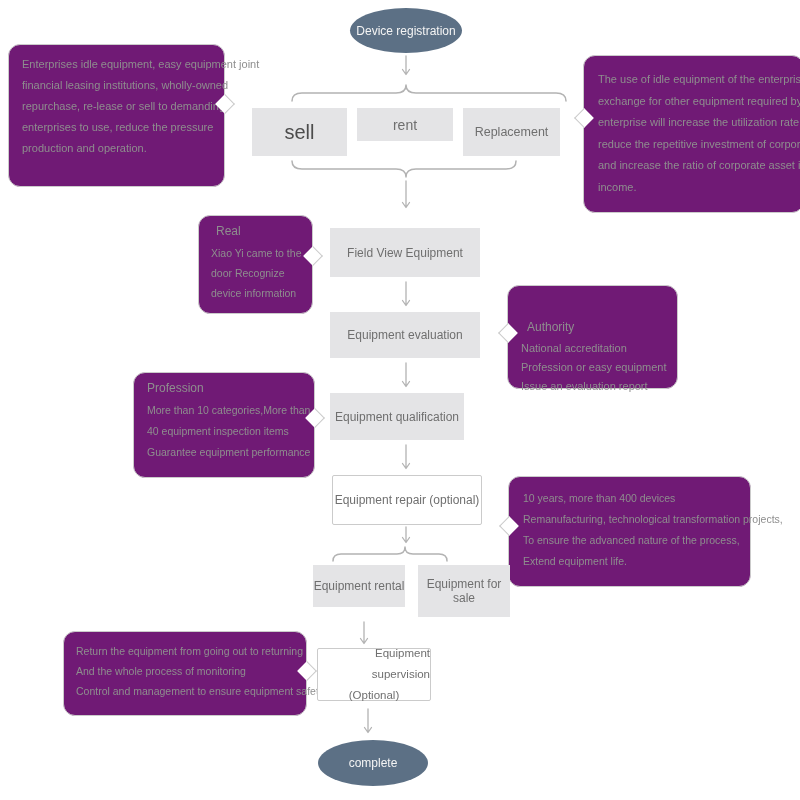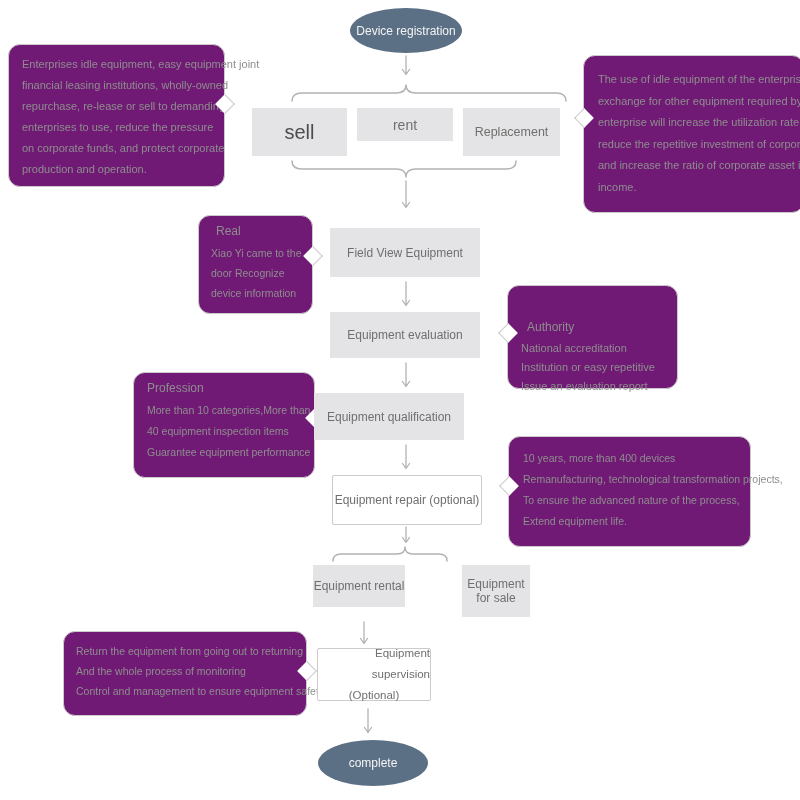--- a/index.html
+++ b/index.html
@@ -41,24 +41,24 @@
   #end-ellipse   { left:318px; top:740px; width:110px; height:46px; }
 
   
   #box-sell        { left:252px; top:108px; width:95px; height:48px; font-size:20px; color:var(--sell-text,#4c4c4c); }
   #box-rent        { left:357px; top:108px; width:96px; height:33px; font-size:14px; }
   #box-replacement { left:463px; top:108px; width:97px; height:48px; font-size:12.5px; }
 
   
   #box-fieldview     { left:330px; top:228px; width:150px; height:49px; }
   #box-evaluation    { left:330px; top:312px; width:150px; height:46px; }
-  #box-qualification { left:314px; top:393px; width:150px; height:47px; }
+  #box-qualification { left:330px; top:393px; width:134px; height:47px; }
   #box-repair        { left:332px; top:475px; width:148px; height:48px; }
   #box-rental        { left:313px; top:565px; width:92px;  height:42px; }
-  #box-forsale       { left:418px; top:565px; width:68px;  height:52px;margin-left:44px; }
+  #box-forsale       { left:418px; top:565px; width:92px;  height:52px; }
   #box-supervision   { left:317px; top:648px; width:112px; height:51px; font-size:11.5px; }
   #box-supervision .ln { line-height:21px; }
 
   
   #co-left1   { left:8px;   top:44px;  width:202px; height:132px; padding:9px 0 0 13px; }
   #co-left1 .co-line { line-height:21px; }
   #co-left1 .tip { top:52px; }
 
   #co-right1  { left:583px; top:55px;  width:205px; height:143px; padding:13px 0 0 14px; }
   #co-right1 .co-line { line-height:21.5px; }
@@ -71,21 +71,21 @@
 
   #co-authority { left:507px; top:285px; width:156px; height:93px; padding:9px 0 0 13px; }
   #co-authority .co-line { line-height:19px; }
   #co-authority .co-title { margin-left:6px;margin-top:25px; }
   #co-authority .tip { top:40px; }
 
   #co-profession { left:133px; top:372px; width:167px; height:96px; padding:8px 0 0 13px; font-size:10.5px; }
   #co-profession .co-line { line-height:21px; }
   #co-profession .tip { top:38px; }
 
-  #co-repairnote { left:508px; top:436px; width:227px; height:98px; padding:11px 0 0 14px; font-size:10.5px; }
+  #co-repairnote { left:508px; top:476px; width:227px; height:98px; padding:11px 0 0 14px; font-size:10.5px; }
   #co-repairnote .co-line { line-height:21px; }
   #co-repairnote .tip { top:42px; }
 
   #co-supervnote { left:63px; top:631px; width:230px; height:74px; padding:9px 0 0 12px; font-size:10.5px; }
   #co-supervnote .co-line { line-height:20px; }
   #co-supervnote .tip { top:32px; }
 </style>
 </head>
 <body>
 
@@ -110,21 +110,20 @@
   <div class="node" id="start-ellipse">
     <span>Device registration</span>
   </div>
 
   <div class="callout" id="co-left1">
     <span class="tip tip-r"></span>
     <div class="co-line">Enterprises idle equipment, easy equipment joint</div>
     <div class="co-line">financial leasing institutions, wholly-owned</div>
     <div class="co-line">repurchase, re-lease or sell to demanding</div>
     <div class="co-line">enterprises to use, reduce the pressure</div>
-    <div class="co-line">on corporate funds, and protect corporate</div>
     <div class="co-line">production and operation.</div>
   </div>
 
   <div class="callout" id="co-right1">
     <span class="tip tip-l"></span>
     <div class="co-line">The use of idle equipment of the enterprise in</div>
     <div class="co-line">exchange for other equipment required by the</div>
     <div class="co-line">enterprise will increase the utilization rate of assets,</div>
     <div class="co-line">reduce the repetitive investment of corporate assets,</div>
     <div class="co-line">and increase the ratio of corporate asset investment</div>
@@ -150,21 +149,21 @@
   </div>
 
   <div class="gbox" id="box-fieldview">
     <span>Field View Equipment</span>
   </div>
 
   <div class="callout" id="co-authority">
     <span class="tip tip-l"></span>
     <div class="co-title">Authority</div>
     <div class="co-line">National accreditation</div>
-    <div class="co-line">Institution or easy repetitive</div>
+    <div class="co-line">Profession or easy equipment</div>
     <div class="co-line">Issue an evaluation report</div>
   </div>
 
   <div class="gbox" id="box-evaluation">
     <span>Equipment evaluation</span>
   </div>
 
   <div class="callout" id="co-profession">
     <span class="tip tip-r"></span>
     <div class="co-title">Profession</div>

